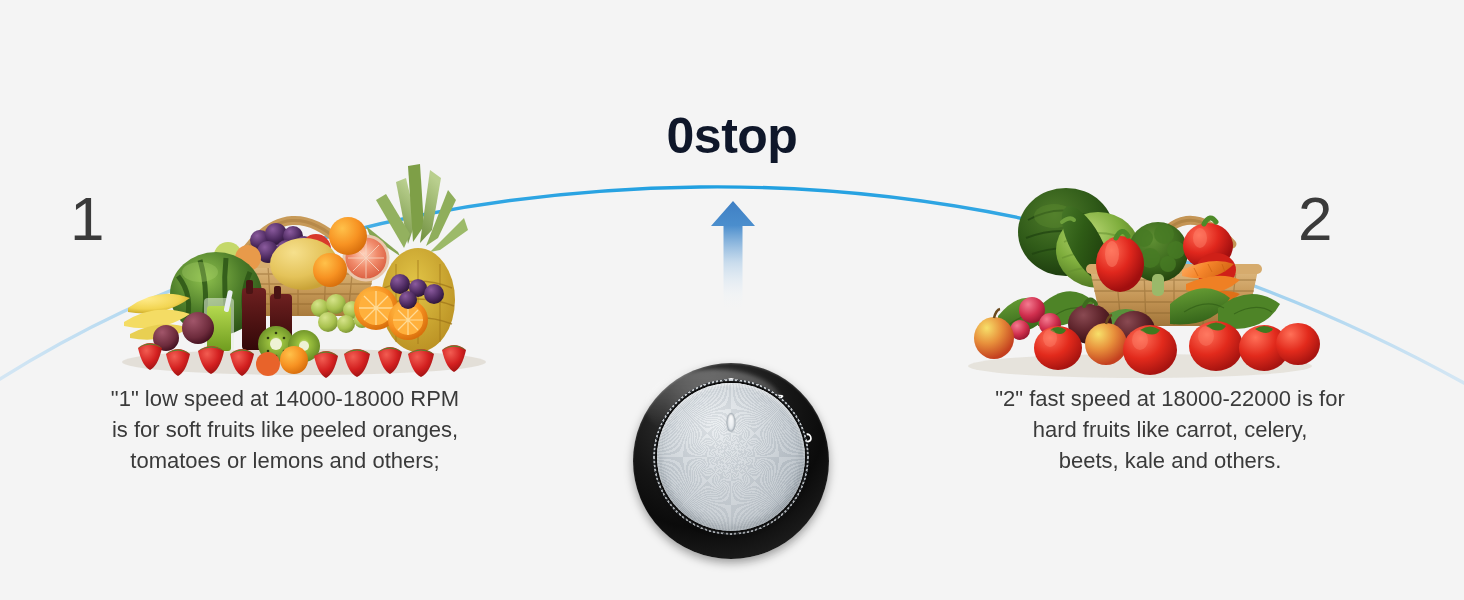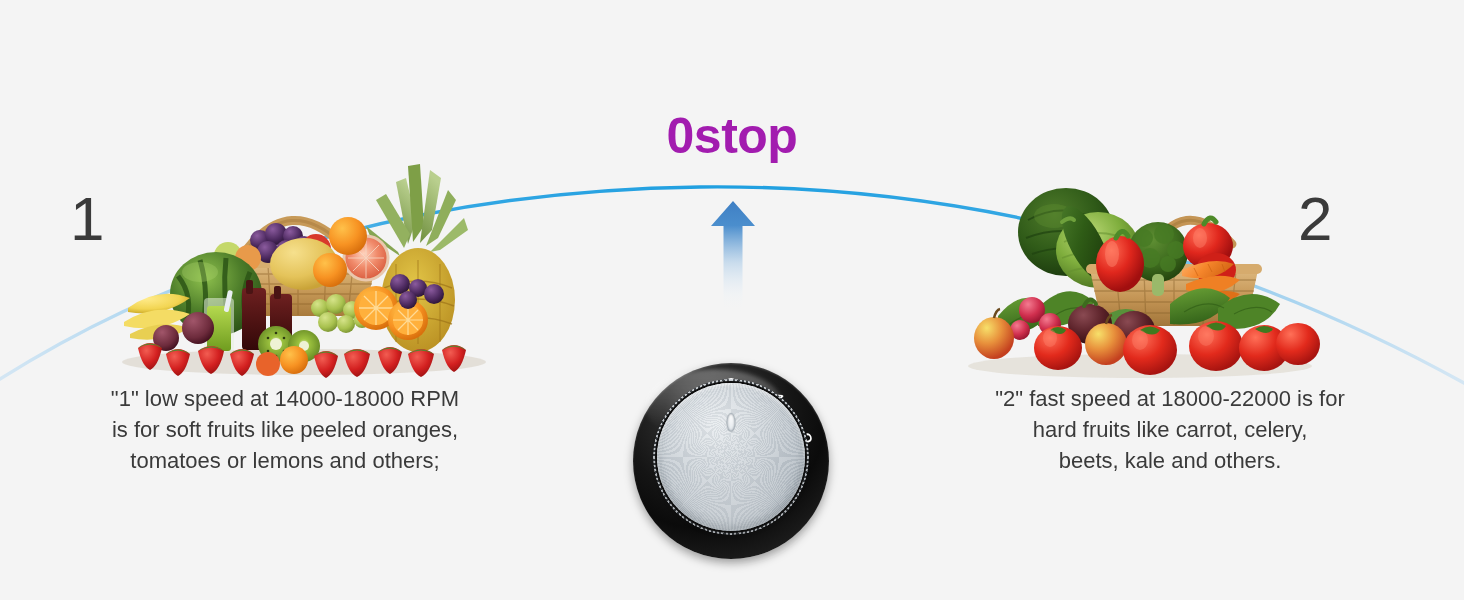--- a/index.html
+++ b/index.html
@@ -11,21 +11,21 @@
     position:relative;
   }
   #stage{position:relative;width:1464px;height:600px;background:#f4f4f4;overflow:hidden;}
 
   
   .headline{
     position:absolute;left:0;right:0;top:105px;
     text-align:center;
     font-size:50px;font-weight:bold;
     letter-spacing:-0.5px;
-    color:#a21caf;
+    color:#0f172a;
     line-height:62px;
     white-space:pre;
   }
 
   
   .arc-layer{position:absolute;left:0;top:0;width:1464px;height:600px;pointer-events:none;}
 
   
   .side-num{
     position:absolute;

